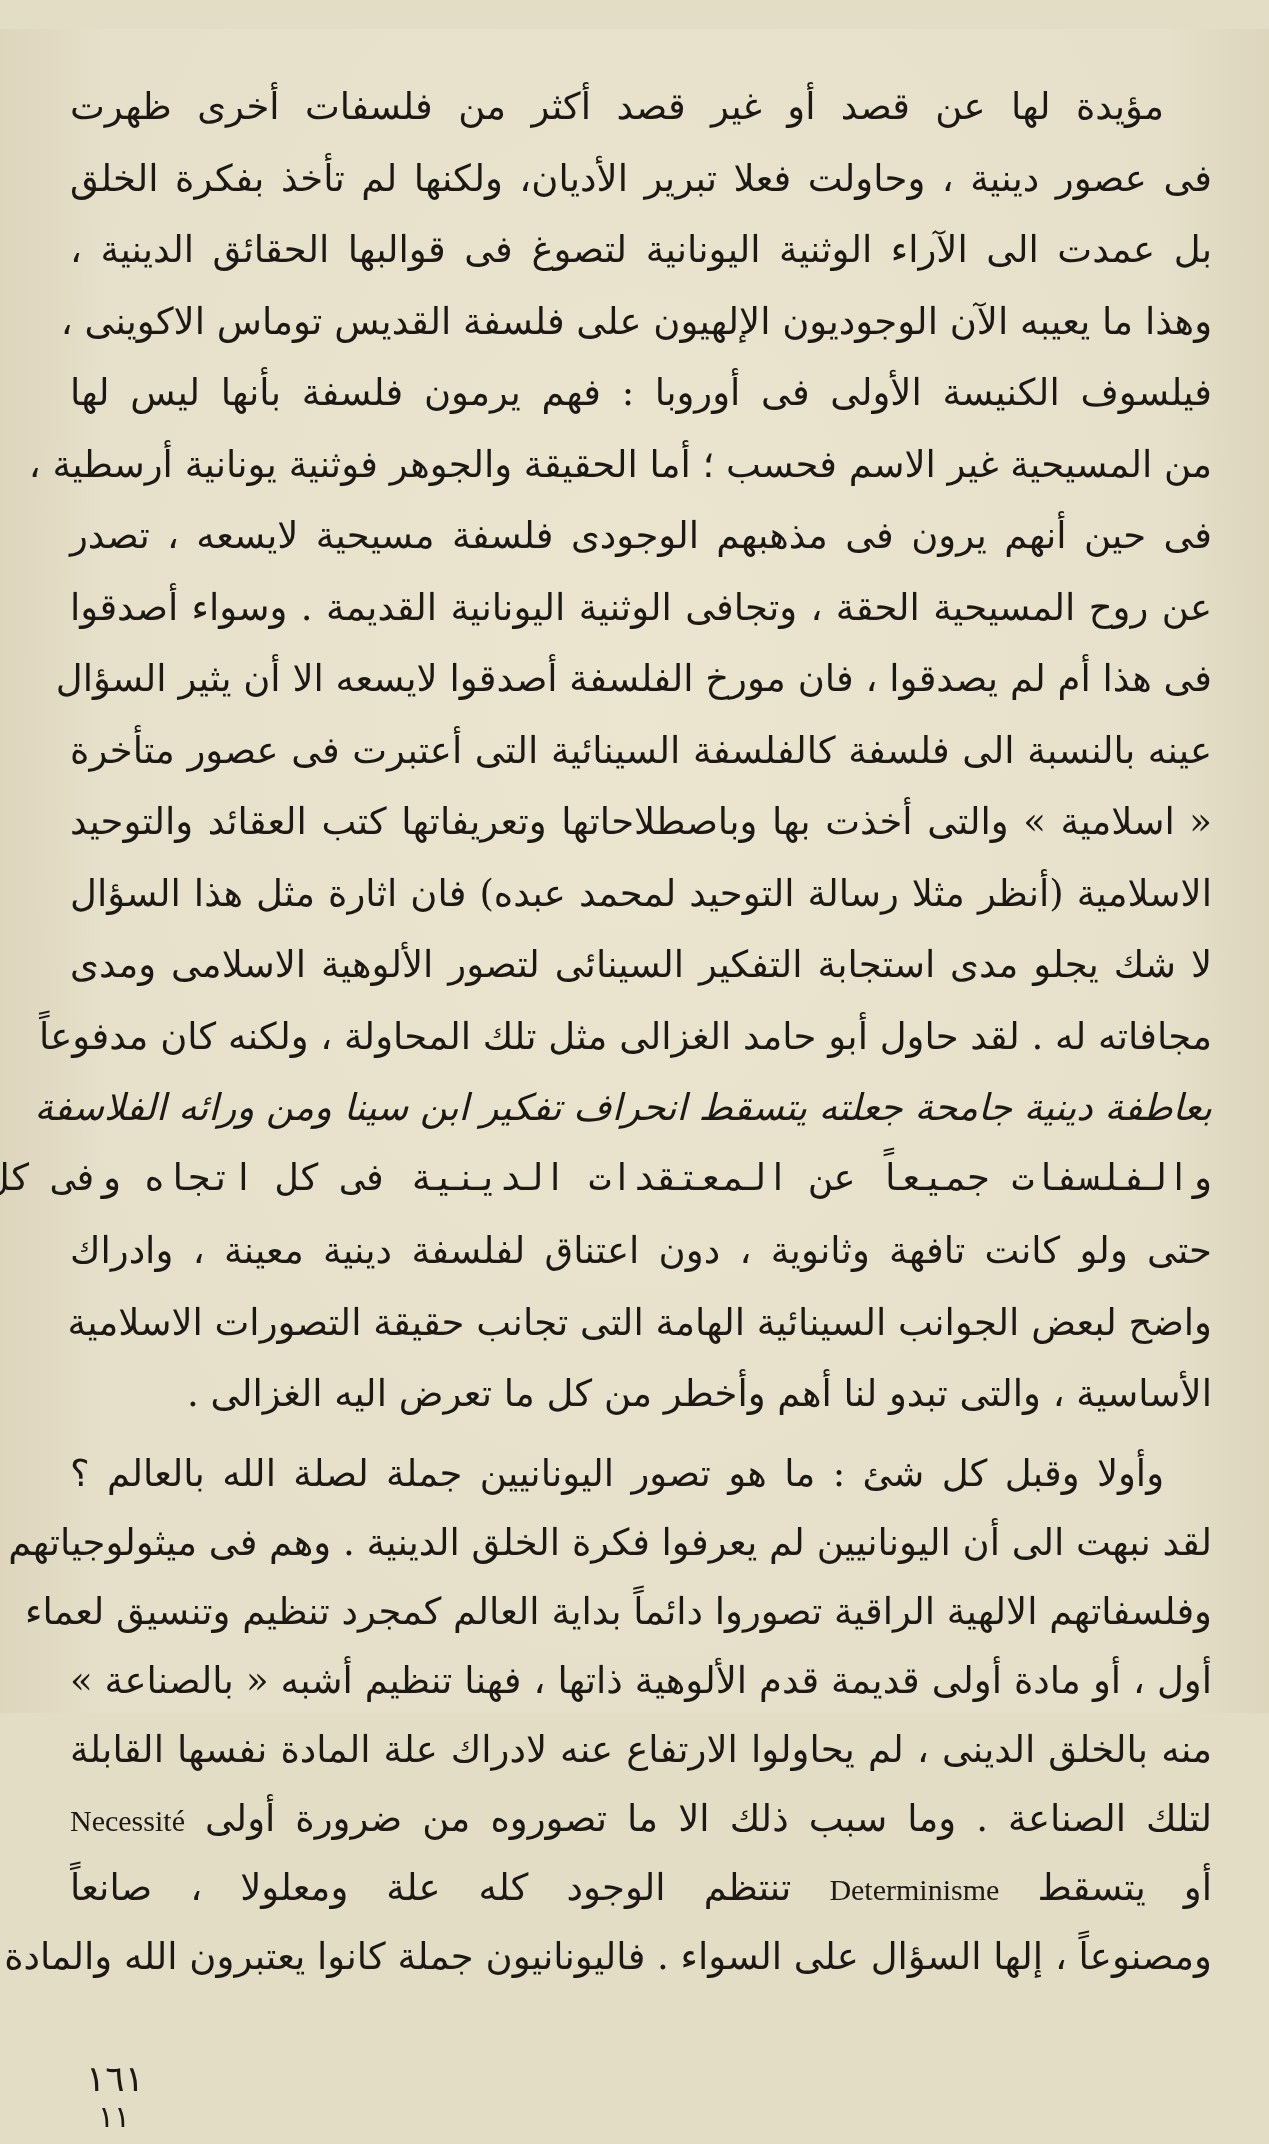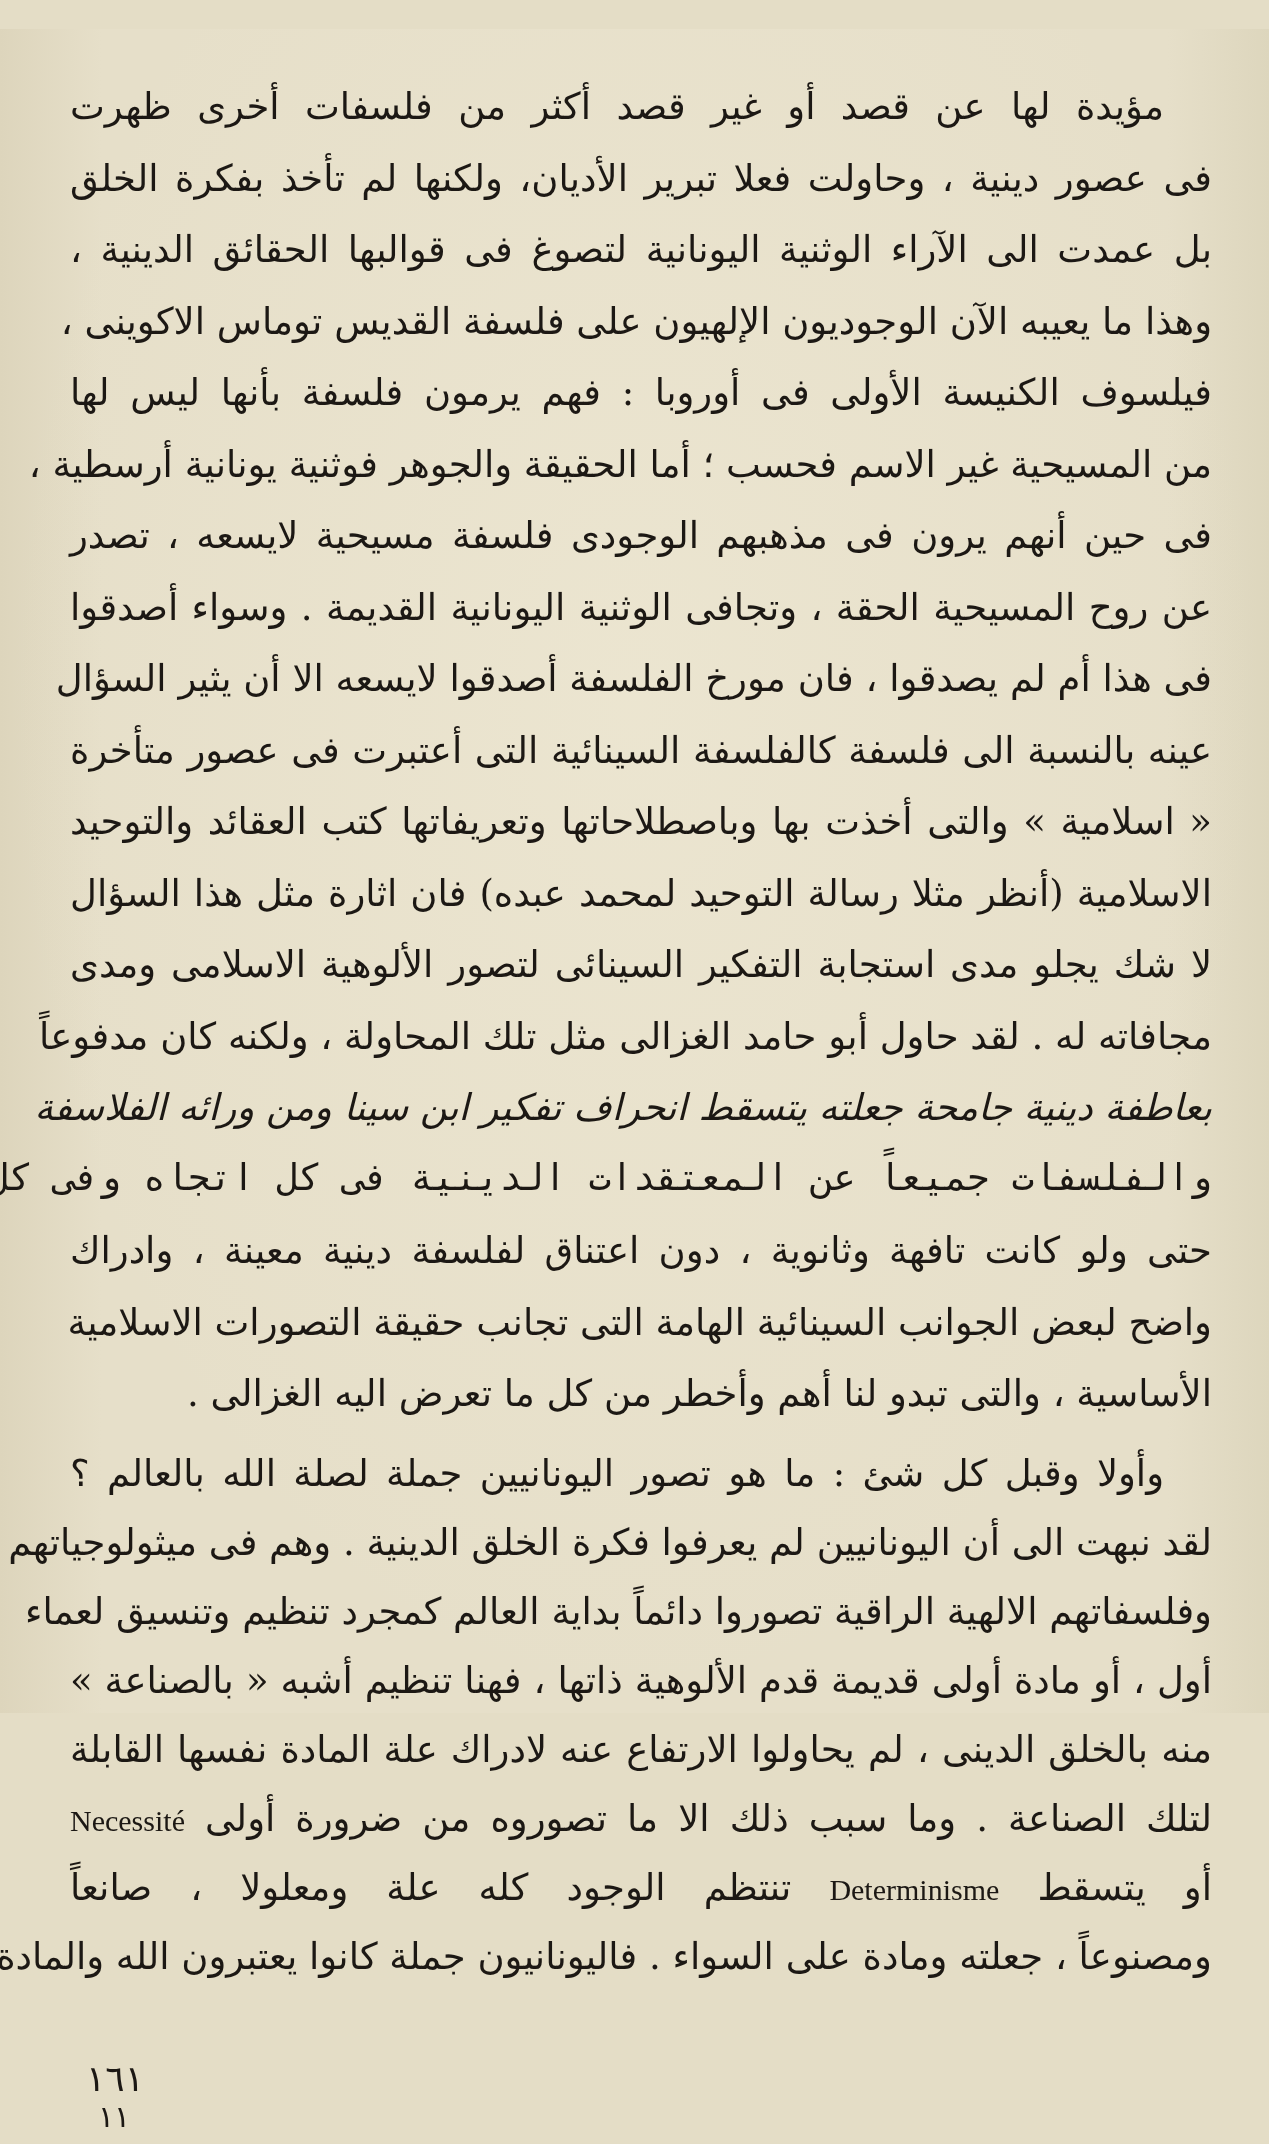--- a/index.html
+++ b/index.html
@@ -112,19 +112,19 @@
     <div class="line" style="top:276px;">منه بالخلق الدينى ، لم يحاولوا الارتفاع عنه لادراك علة المادة نفسها القابلة</div>
     <div class="line" style="top:345px;">
       <span>لتلك الصناعة . وما سبب ذلك الا ما تصوروه من ضرورة أولى</span>
       <span class="latin">Necessité</span>
     </div>
     <div class="line" style="top:414px;">
       <span>أو يتسقط</span>
       <span class="latin">Determinisme</span>
       <span>تنتظم الوجود كله علة ومعلولا ، صانعاً</span>
     </div>
-    <div class="line" style="top:483px;">ومصنوعاً ، جعلته ومادة على السواء . فاليونانيون جملة كانوا يعتبرون الله والمادة</div>
+    <div class="line" style="top:483px;">ومصنوعاً ، إلها السؤال على السواء . فاليونانيون جملة كانوا يعتبرون الله والمادة</div>
   </div>
 
   <div class="page-number">١٦١</div>
   <div class="signature">١١</div>
 
 </div>
 
 </body></html>

